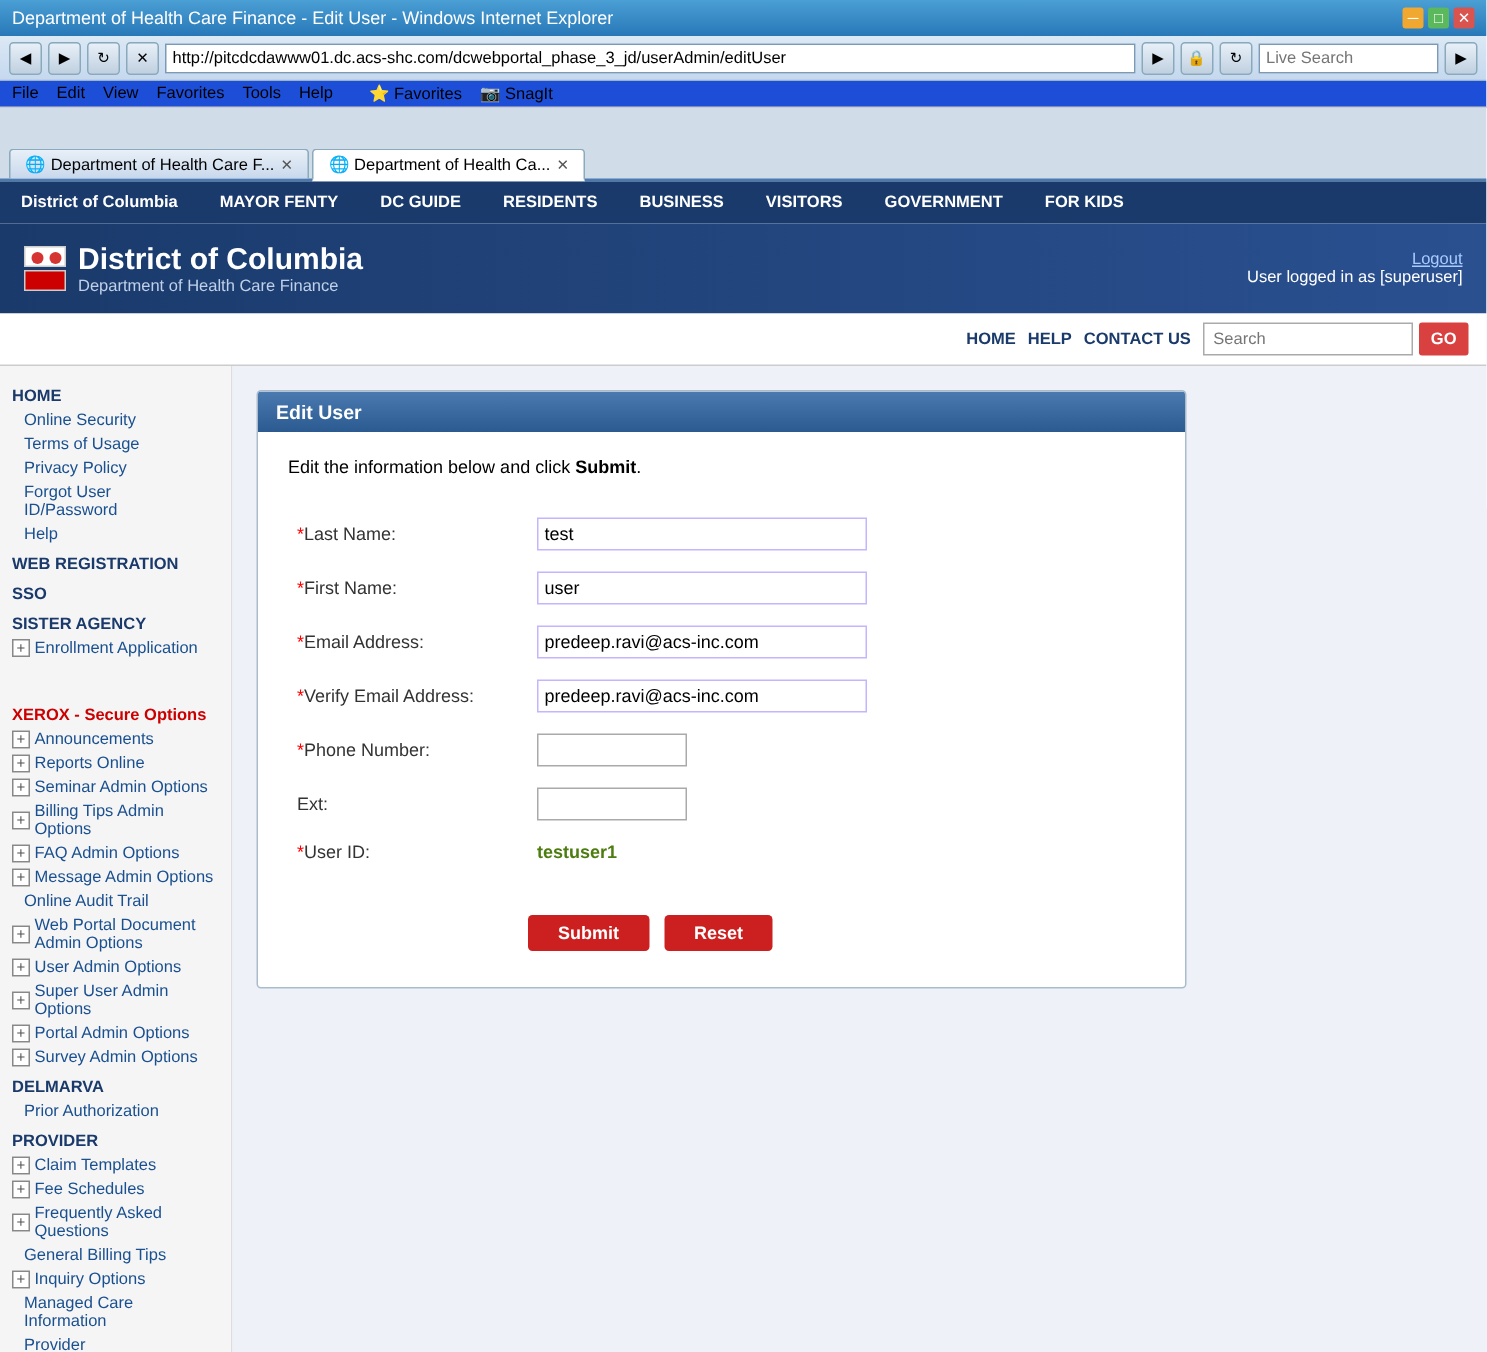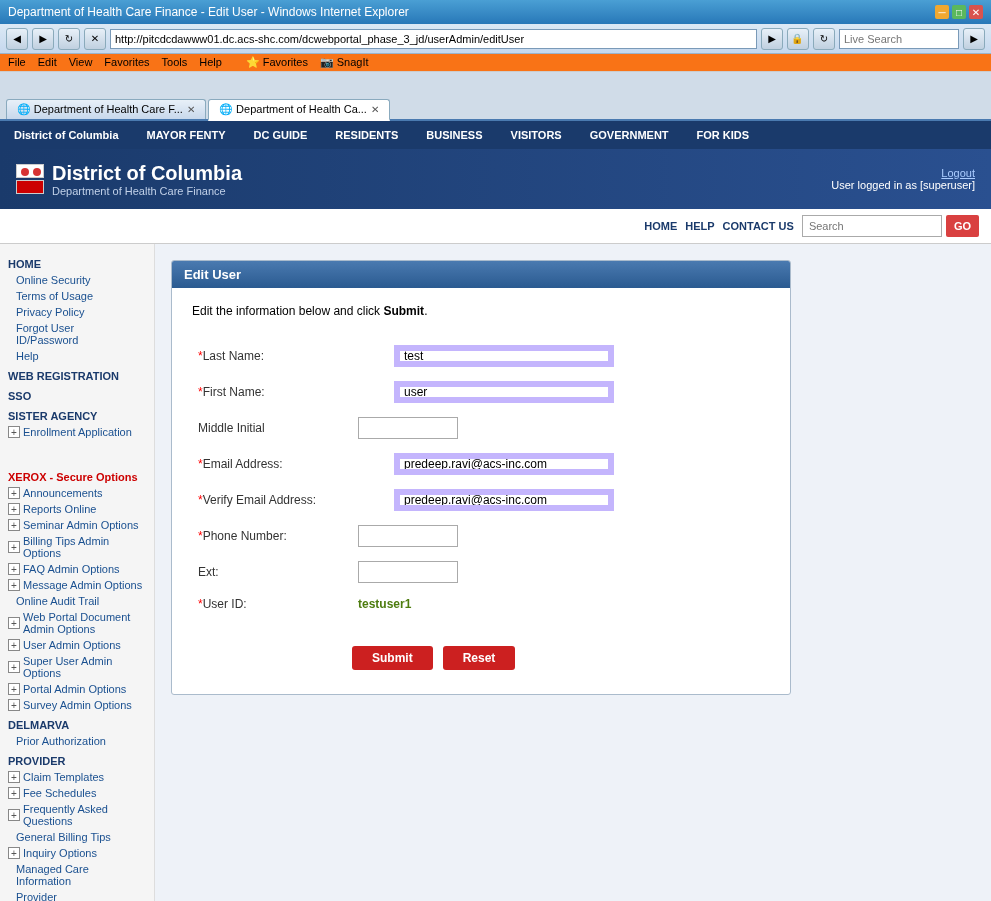--- a/index.html
+++ b/index.html
@@ -43,21 +43,21 @@
     .address-bar {
       flex: 1; height: 20px; border: 1px solid #7a9ab8; padding: 1px 4px;
       font-size: 11px; background: white;
     }
     .browser-search-box {
       height: 20px; width: 120px; border: 1px solid #7a9ab8; padding: 1px 4px;
       font-size: 11px;
     }
 
     .browser-menu {
-      background: #f97316;
+      background: #1d4ed8;
       border-bottom: 1px solid #ccc;
       padding: 2px 8px;
       display: flex;
       gap: 12px;
       font-size: 11px;
     }
     .menu-item { cursor: pointer; color: #000; }
 
     .browser-tabs {
       background: #d0dce8;
@@ -198,23 +198,22 @@
     }
     .form-panel-body { padding: 16px 20px; border-radius: 11px; }
     .form-instruction { font-size: 12px; margin-bottom: 16px; }
     .form-instruction strong { font-weight: bold; }
 
     .form-table { width: 100%; border-collapse: separate; border-spacing: 0 8px; }
     .form-table td { padding: 3px 6px; vertical-align: middle; }
     .field-label { width: 160px; font-size: 12px; color: #333; }
     .required-star { color: red; }
     .form-input {
-      width: 220px; height: 22px; border: 6px solid #c4b5fd; padding: 2px 4px;
+      width: 220px; height: 22px; border: 1px solid #c4b5fd; padding: 2px 4px;
       font-size: 12px;
-      margin-left: 36px;
     }
     .form-input-sm { width: 100px; height: 22px; border: 1px solid #aaa; padding: 2px 4px; font-size: 12px; }
     .static-value { font-size: 12px; font-weight: bold; color: #4d7c0f; }
 
     .form-buttons { display: flex; gap: 10px; margin-top: 16px; padding: 8px 0; justify-content: flex-start; padding-left: 160px; }
     .btn-submit {
       background: #cc2020; color: white; border: none; padding: 5px 20px;
       font-size: 12px; font-weight: bold; cursor: pointer; border-radius: 3px;
     }
     .btn-reset {
@@ -434,26 +433,20 @@
           </tr>
           <tr>
             <td class="field-label">
               <span class="required-star">*</span>First Name:
             </td>
             <td>
               <input class="form-input" type="text" value="user" style="">
             </td>
           </tr>
           <tr>
-            <td class="field-label">Middle Initial</td>
-            <td>
-              <input class="form-input-sm" type="text" value="" style="">
-            </td>
-          </tr>
-          <tr>
             <td class="field-label">
               <span class="required-star">*</span>Email Address:
             </td>
             <td>
               <input class="form-input" type="text" value="predeep.ravi@acs-inc.com" style="">
             </td>
           </tr>
           <tr>
             <td class="field-label">
               <span class="required-star">*</span>Verify Email Address:

